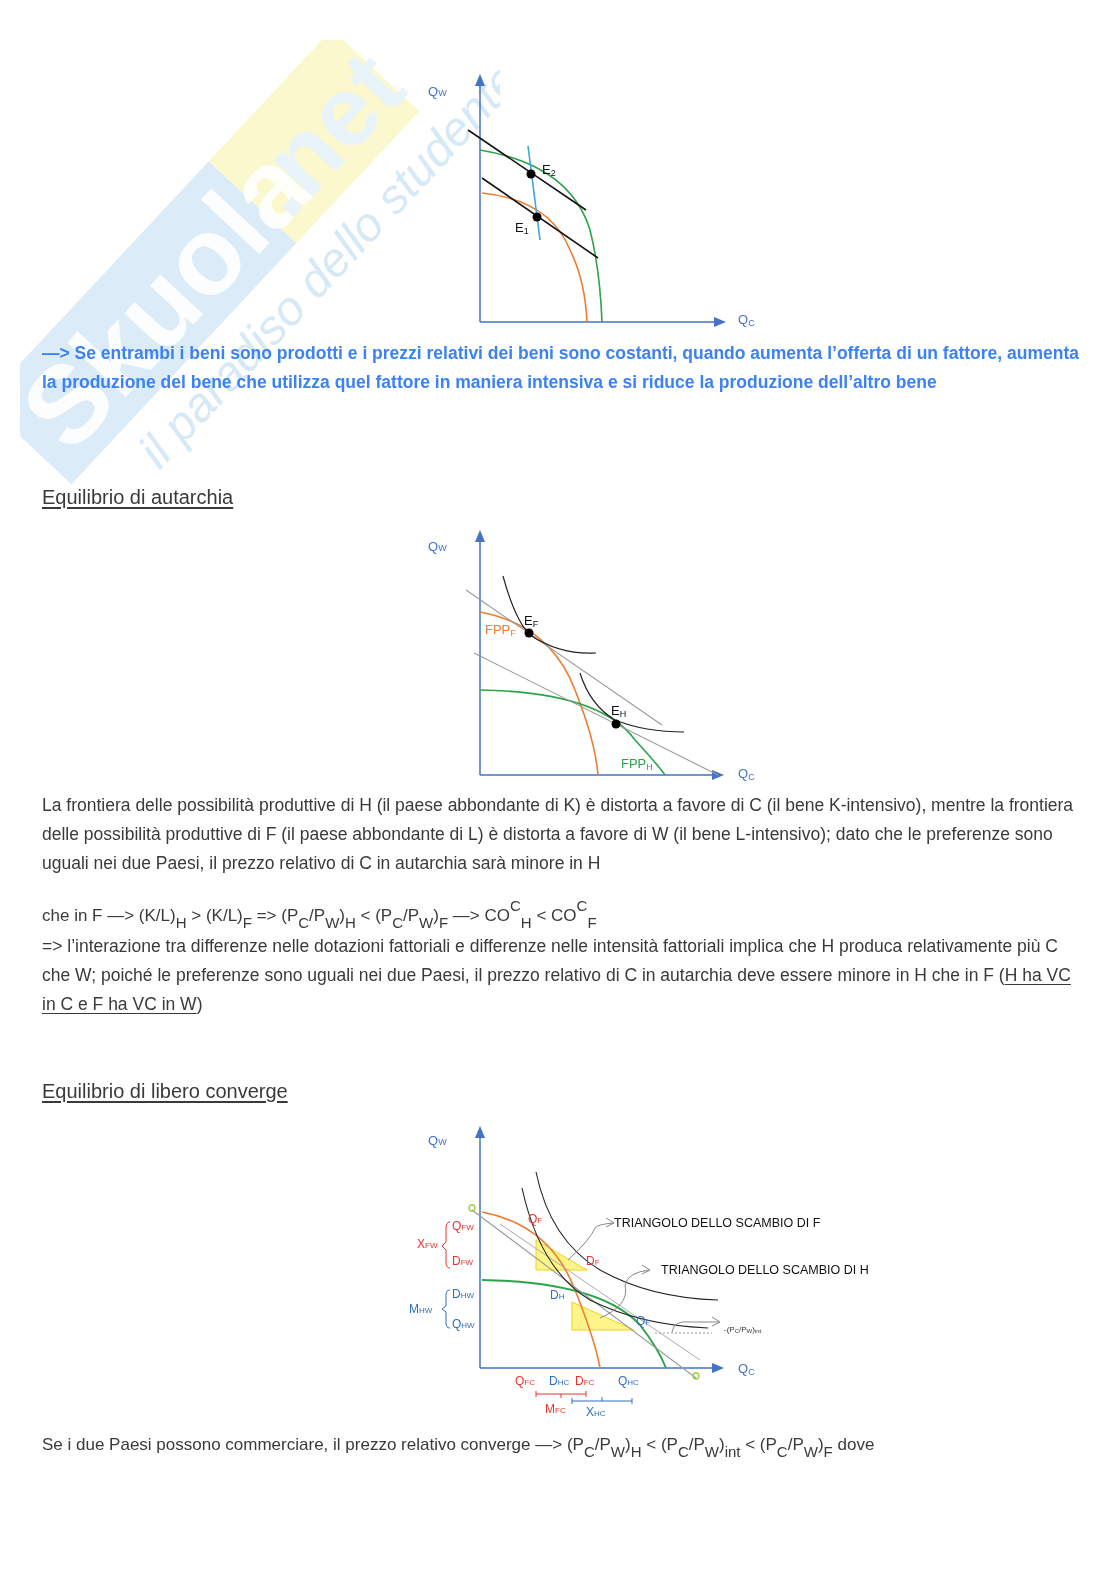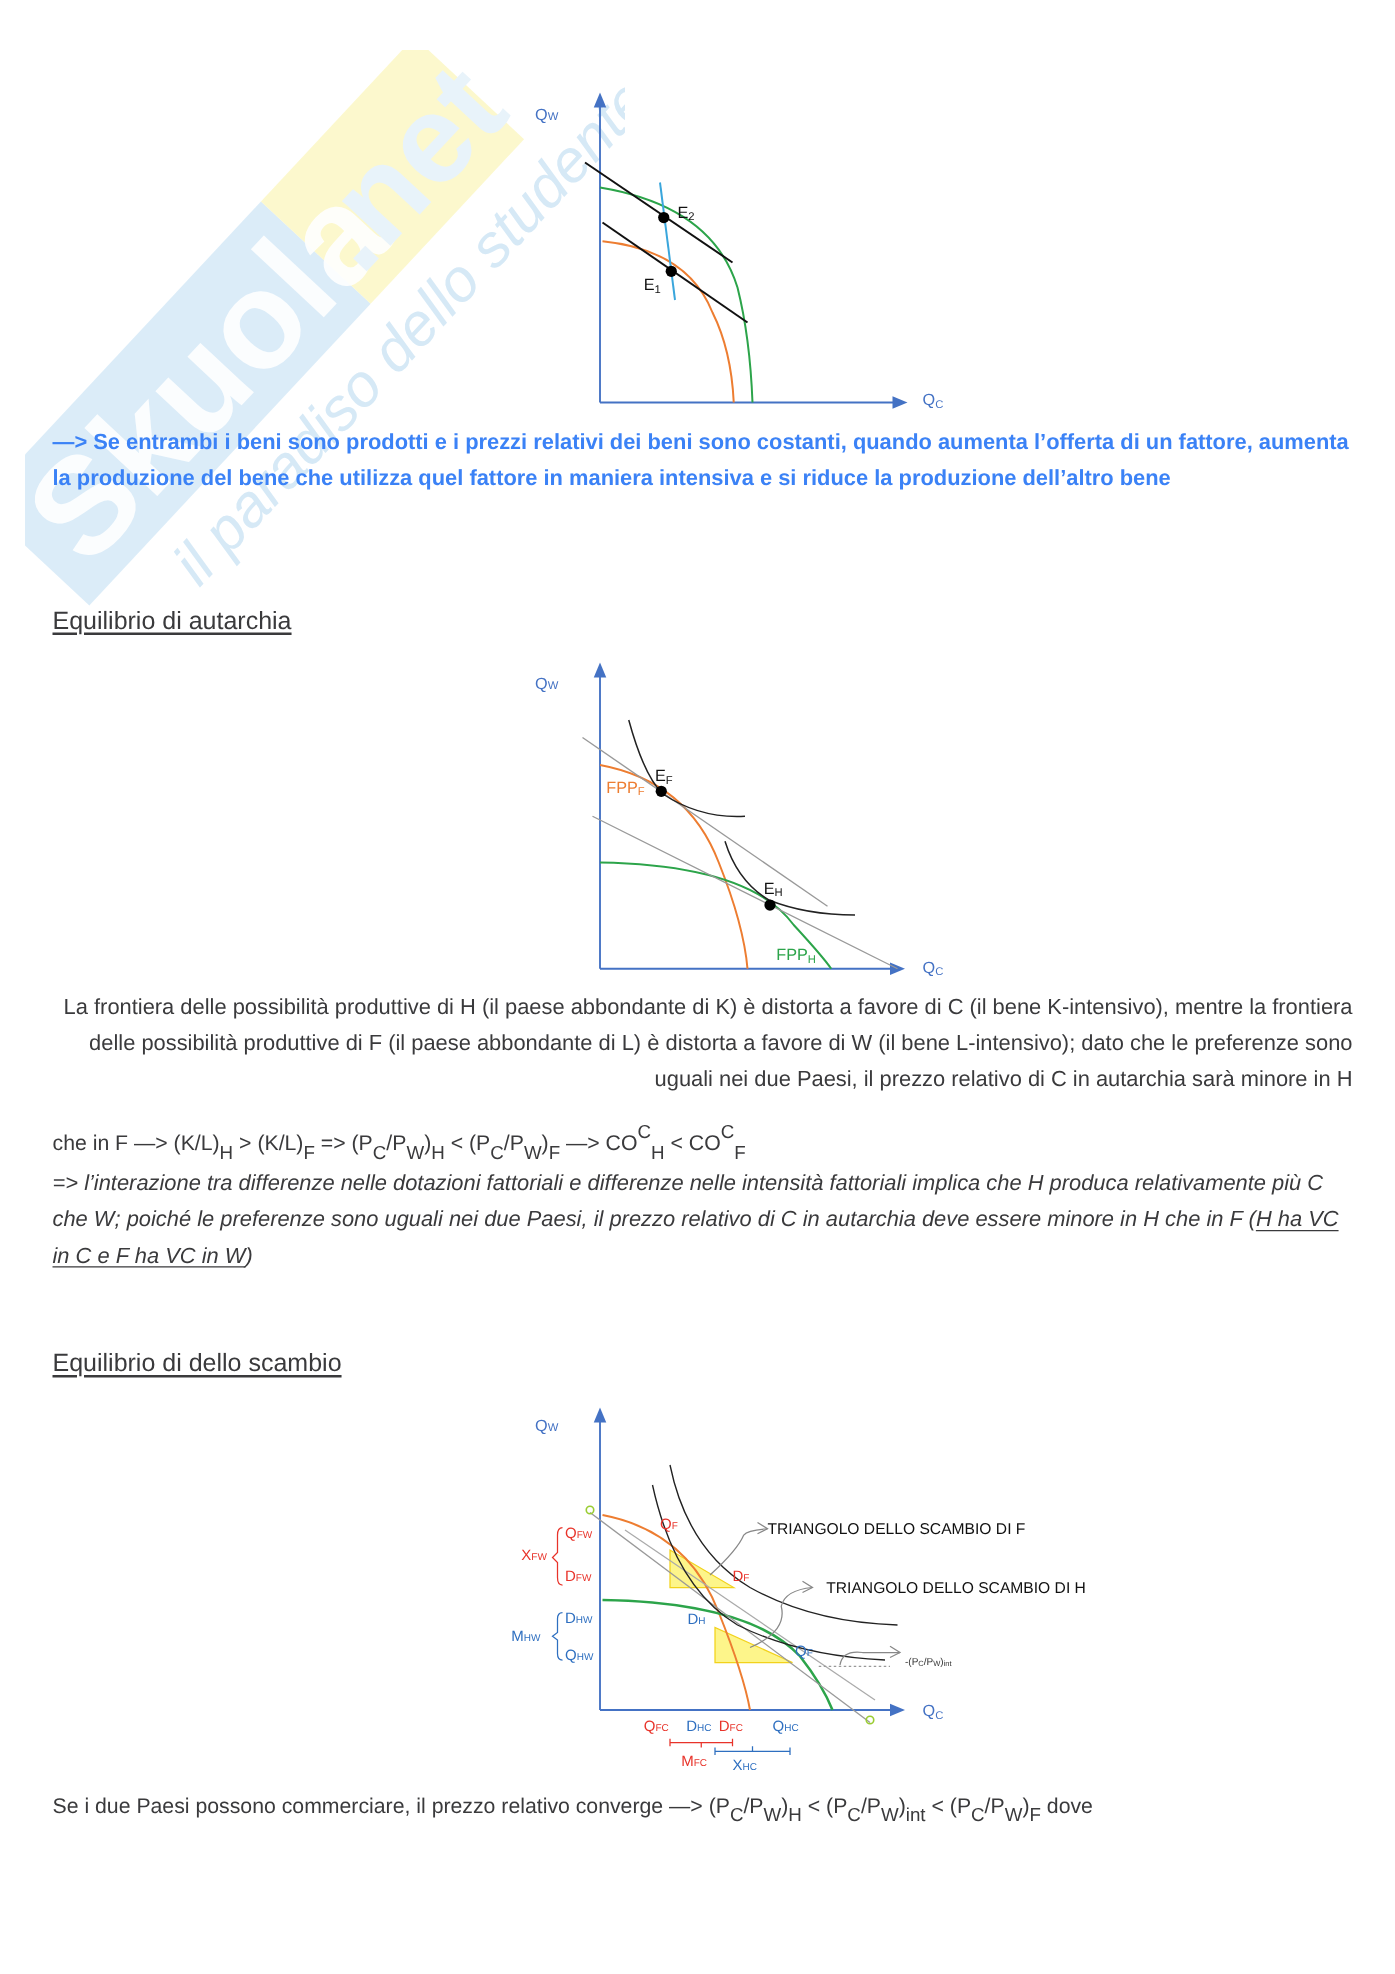--- a/index.html
+++ b/index.html
@@ -68,32 +68,32 @@
     <path d="M103,56 Q115,100 130,115 Q160,135 196,133" fill="none" stroke="#222" stroke-width="1.2"></path>
     <path d="M180,153 Q190,185 215,200 Q245,212 284,212" fill="none" stroke="#222" stroke-width="1.2"></path>
     <circle cx="129" cy="113" r="4.5" fill="#000"></circle>
     <circle cx="216" cy="204" r="4.5" fill="#000"></circle>
     <text x="124" y="105" font-size="13" fill="#111"><tspan>E</tspan><tspan font-size="9" dy="2">F</tspan></text>
     <text x="211" y="195" font-size="13" fill="#111"><tspan>E</tspan><tspan font-size="9" dy="2">H</tspan></text>
     <text x="85" y="114" font-size="13" fill="#ed7d31"><tspan>FPP</tspan><tspan font-size="9" dy="2">F</tspan></text>
     <text x="221" y="248" font-size="13" fill="#2ca44a"><tspan>FPP</tspan><tspan font-size="9" dy="2">H</tspan></text>
   </svg>
 
-  <div class="txt" style="top:791px;text-align:right;">
+  <div class="txt" style="top:791px;">
     <span>La frontiera delle possibilità produttive di H (il paese abbondante di K) è distorta a favore di C (il bene K-intensivo), mentre la frontiera delle possibilità produttive di F (il paese abbondante di L) è distorta a favore di W (il bene L-intensivo); dato che le preferenze sono uguali nei due Paesi, il prezzo relativo di C in autarchia sarà minore in H</span>
   </div>
   <div class="txt math" style="top:891px;">
     <span>che in F —&gt; (K/L)</span><span class="sub">H</span><span> &gt; (K/L)</span><span class="sub">F</span><span> =&gt; </span><span>(P</span><span class="sub">C</span><span>/P</span><span class="sub">W</span><span>)</span><span class="sub">H</span><span> &lt; </span><span>(P</span><span class="sub">C</span><span>/P</span><span class="sub">W</span><span>)</span><span class="sub">F</span><span> —&gt; CO</span><span class="sup">C</span><span class="sub">H</span><span> &lt; CO</span><span class="sup">C</span><span class="sub">F</span>
   </div>
 
-  <div class="txt" style="top:932px;font-style:italic;">
+  <div class="txt" style="top:932px;">
     <span>=&gt; l’interazione tra differenze nelle dotazioni fattoriali e differenze nelle intensità fattoriali implica che H produca relativamente più C che W; poiché le preferenze sono uguali nei due Paesi, il prezzo relativo di C in autarchia deve essere minore in H che in F (</span><span class="u">H ha VC in C e F ha VC in W</span><span>)</span><br>
   </div>
 
-  <div class="heading" style="top:1080px;">Equilibrio di dello scambio</div>
+  <div class="heading" style="top:1080px;">Equilibrio di libero converge</div>
 
   <svg class="fig" style="left:400px;top:1120px;" width="500" height="310" viewBox="0 0 500 310">
     <line x1="80" y1="248" x2="80" y2="16" stroke="#4472c4" stroke-width="1.5"></line>
     <polygon points="75,18 80,6 85,18" fill="#4472c4"></polygon>
     <line x1="80" y1="248" x2="316" y2="248" stroke="#4472c4" stroke-width="1.5"></line>
     <polygon points="312,243 324,248 312,253" fill="#4472c4"></polygon>
     <text x="28" y="25" font-size="13" fill="#4472c4"><tspan>Q</tspan><tspan font-size="9">W</tspan></text>
     <text x="338" y="253" font-size="13" fill="#4472c4"><tspan>Q</tspan><tspan font-size="9" dy="2">C</tspan></text>
 
     <polygon points="136,120 136,150 187,150" fill="#fdf58a" stroke="#f2d21b" stroke-width="1"></polygon>

